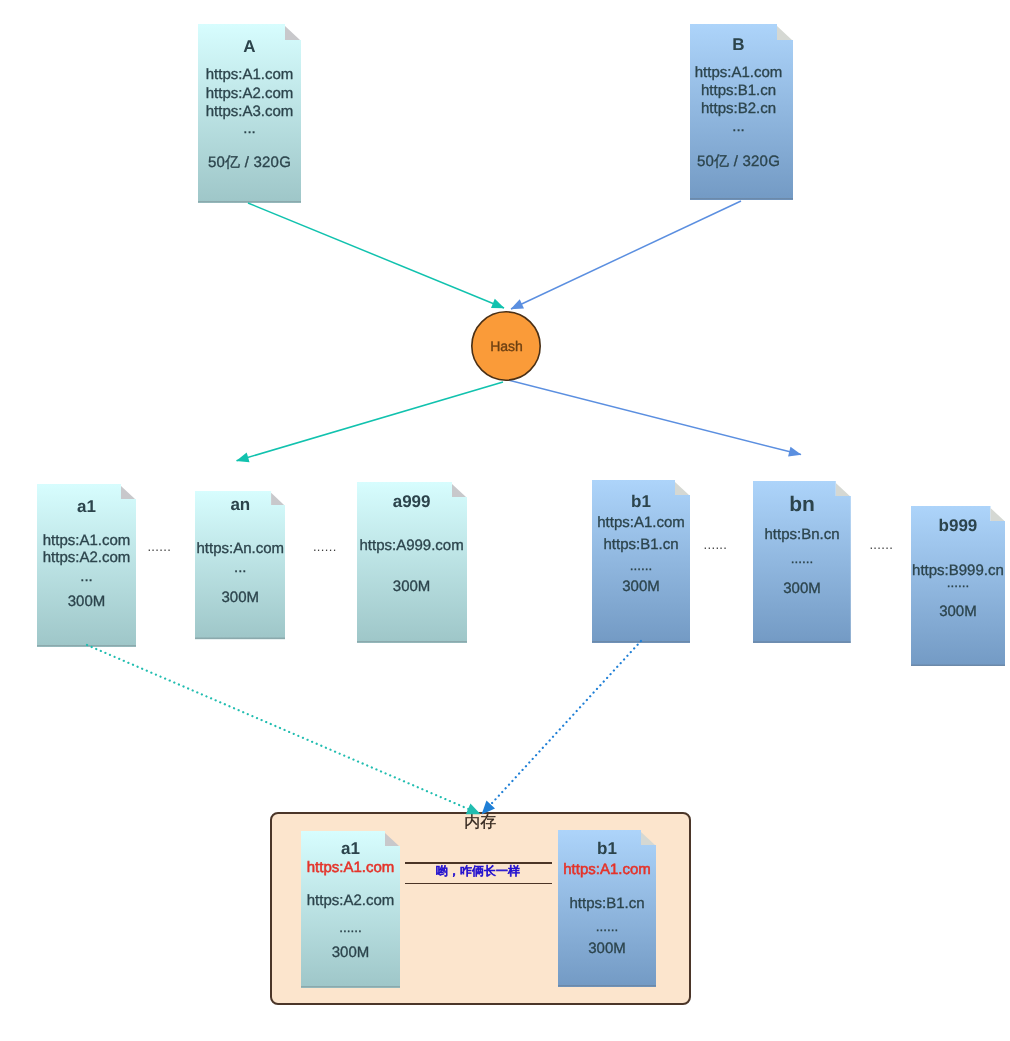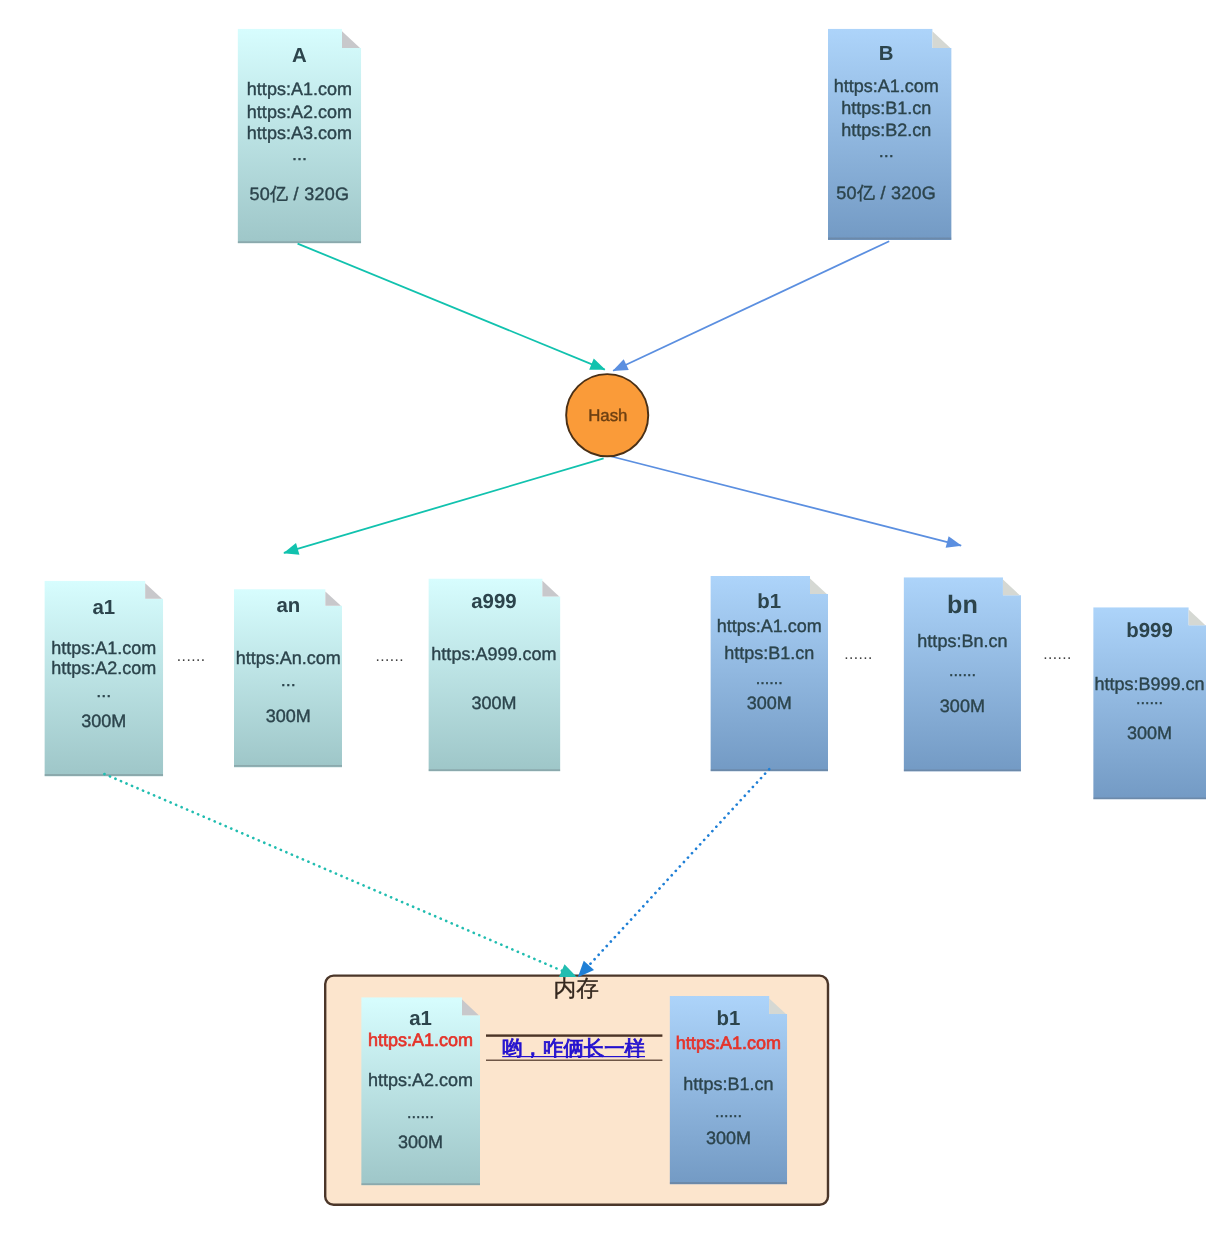--- a/index.html
+++ b/index.html
@@ -29,24 +29,24 @@
   .note-text{position:absolute;color:#2311cf;white-space:nowrap;text-align:center;
              -webkit-text-stroke:0.75px #2311cf;}
   .doc .hl{color:#e5332a;-webkit-text-stroke:0.55px #e5332a;}
 </style>
 </head>
 <body>
 
 <div id="stage">
 
 <div class="memory-box" id="memBox" style="left: 270.4px; top: 812.4px; width: 420.5px; height: 192.6px;"></div>
-<div class="mem-label" id="memLabel" style="left: 440.3px; top: 815.2px; width: 80px; font-size: 19px; line-height: 1;">内存</div>
+<div class="mem-label" id="memLabel" style="left: 440.3px; top: 815.2px; width: 80px; font-size: 16px; line-height: 1;">内存</div>
 <div class="note-line" id="noteTop" style="left: 404.8px; top: 862.1px; width: 147.3px;"></div>
 <div class="note-line" id="noteBot" style="left: 404.8px; top: 882.7px; width: 147.3px;"></div>
-<div class="note-text" id="noteText" style="left: 388px; top: 865px; width: 180px; font-size: 17px; line-height: 1; text-decoration: underline;">哟，咋俩长一样</div>
+<div class="note-text" id="noteText" style="left: 388px; top: 865px; width: 180px; font-size: 12px; line-height: 1;">哟，咋俩长一样</div>
 
   <div class="doc" style="left: 198px; top: 24px; width: 103px; height: 179px;">
     <svg class="sheet" viewBox="0 0 103 179">
         <path d="M0,0 H87 V16 H103 V179 H0 Z" fill="url(#gTeal)"></path>
         <path d="M0,177.8 H103" stroke="rgba(90,95,100,0.28)" stroke-width="1.6" fill="none"></path>
         <path d="M87,2 L87,16 L102,16 Z" fill="#c8c8cb"></path>
       </svg>
     <div class="txt title" style="font-size: 17px; top: 14.044px;">A</div>
     <div class="txt" style="font-size: 15px; top: 43.28px;">https:A1.com</div>
     <div class="txt" style="font-size: 15px; top: 61.98px;">https:A2.com</div>

